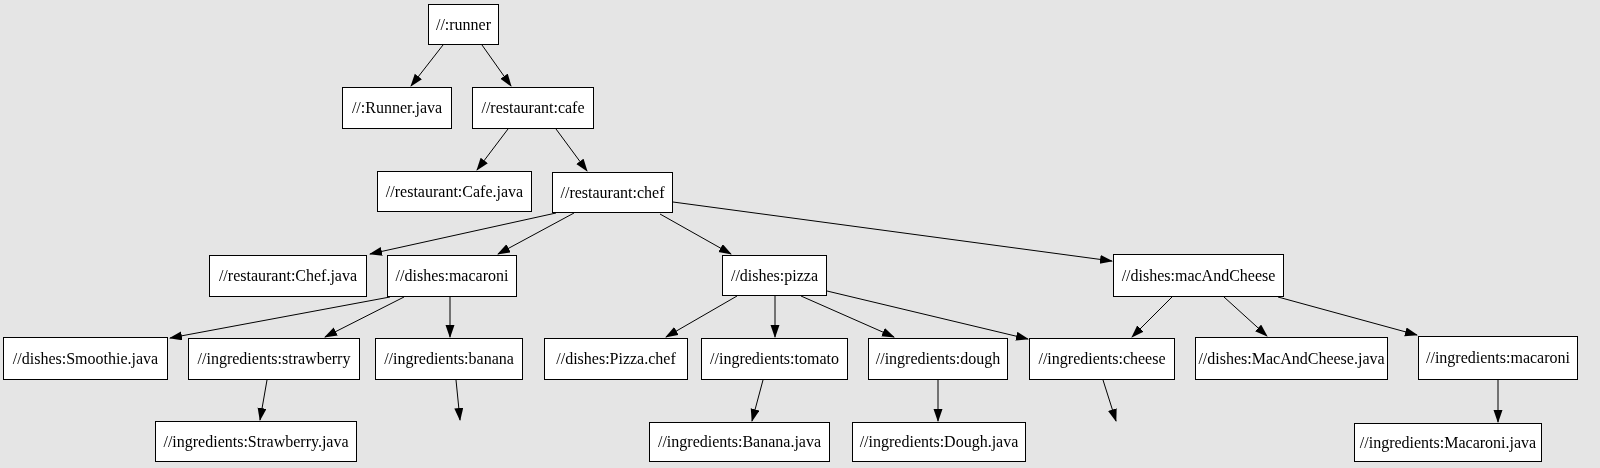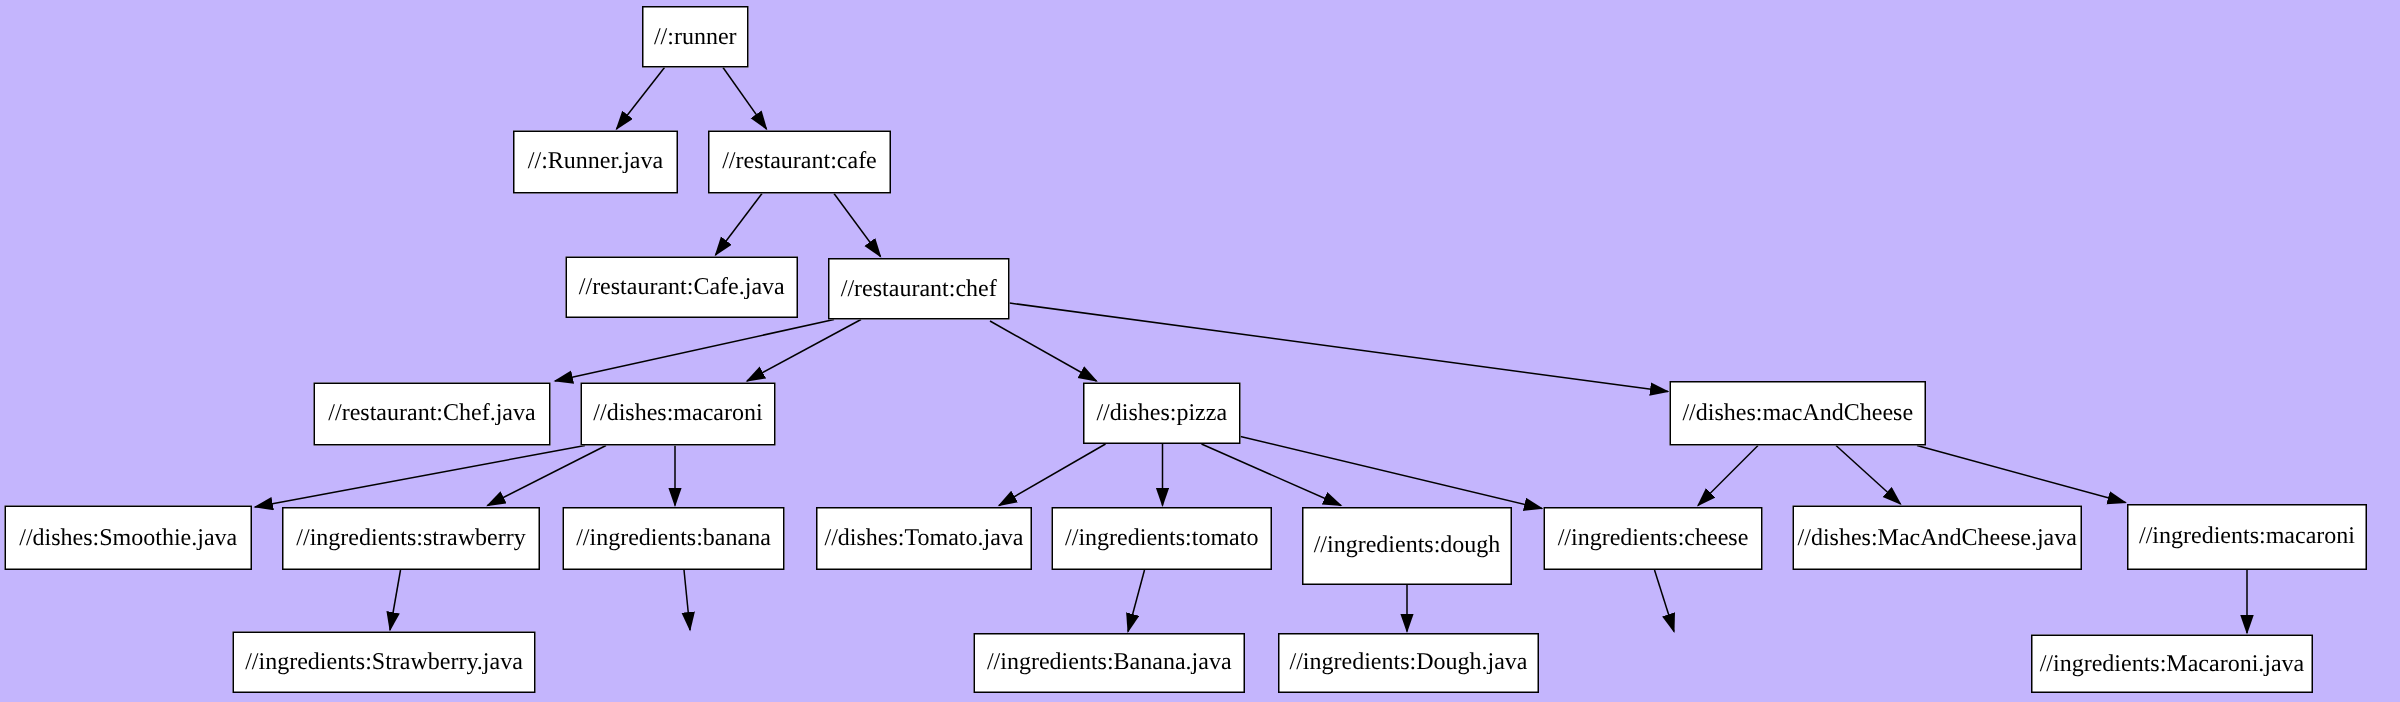--- a/index.html
+++ b/index.html
@@ -1,20 +1,20 @@
 <!DOCTYPE html>
 <html><head>
 <meta charset="utf-8">
 <style>
   html, body { margin: 0; padding: 0; background: #ffffff; }
   .canvas {
     position: relative;
     width: 1600px;
     height: 468px;
-    background: #c4b5fd;
+    background: #e5e5e5;
     font-family: "Liberation Serif", "DejaVu Serif", serif;
   }
   .edges {
     position: absolute;
     left: 0; top: 0;
     width: 1600px; height: 468px;
   }
   .node {
     position: absolute;
     box-sizing: border-box;
@@ -73,23 +73,23 @@
   <div class="node" style="left:472px;top:87px;width:122px;height:42px">//restaurant:cafe</div>
   <div class="node" style="left:377px;top:171px;width:155px;height:41px">//restaurant:Cafe.java</div>
   <div class="node" style="left:552px;top:172px;width:121px;height:41px">//restaurant:chef</div>
   <div class="node" style="left:209px;top:255px;width:158px;height:42px">//restaurant:Chef.java</div>
   <div class="node" style="left:387px;top:255px;width:130px;height:42px">//dishes:macaroni</div>
   <div class="node" style="left:722px;top:255px;width:105px;height:41px">//dishes:pizza</div>
   <div class="node" style="left:1113px;top:254px;width:171px;height:43px">//dishes:macAndCheese</div>
   <div class="node" style="left:3px;top:337px;width:165px;height:43px">//dishes:Smoothie.java</div>
   <div class="node" style="left:188px;top:338px;width:172px;height:42px">//ingredients:strawberry</div>
   <div class="node" style="left:375px;top:338px;width:148px;height:42px">//ingredients:banana</div>
-  <div class="node" style="left:544px;top:338px;width:144px;height:42px">//dishes:Tomato.java</div>
+  <div class="node" style="left:544px;top:338px;width:144px;height:42px">//dishes:Pizza.chef</div>
   <div class="node" style="left:701px;top:338px;width:147px;height:42px">//ingredients:tomato</div>
-  <div class="node" style="left:868px;top:338px;width:140px;height:52px">//ingredients:dough</div>
+  <div class="node" style="left:868px;top:338px;width:140px;height:42px">//ingredients:dough</div>
   <div class="node" style="left:1029px;top:338px;width:146px;height:42px">//ingredients:cheese</div>
   <div class="node" style="left:1195px;top:337px;width:193px;height:43px">//dishes:MacAndCheese.java</div>
   <div class="node" style="left:1418px;top:336px;width:160px;height:44px">//ingredients:macaroni</div>
   <div class="node" style="left:155px;top:421px;width:202px;height:41px">//ingredients:Strawberry.java</div>
   <div class="node" style="left:649px;top:422px;width:181px;height:40px">//ingredients:Banana.java</div>
   <div class="node" style="left:852px;top:422px;width:174px;height:40px">//ingredients:Dough.java</div>
   <div class="node" style="left:1354px;top:423px;width:188px;height:39px">//ingredients:Macaroni.java</div>
 
 </div>
 

